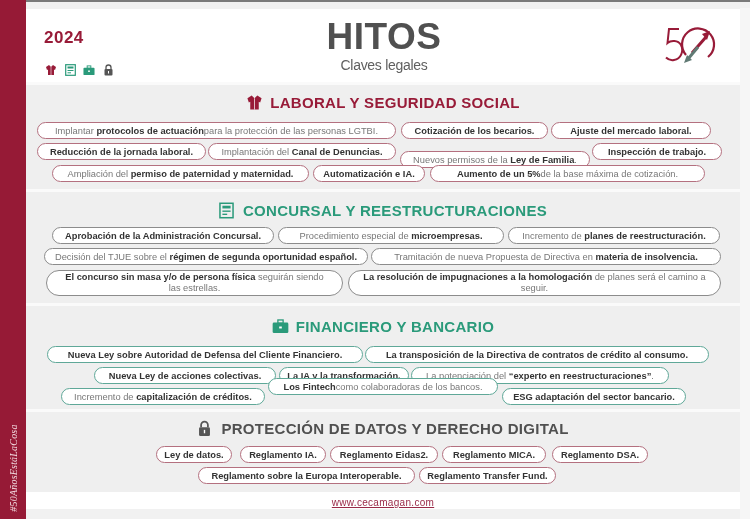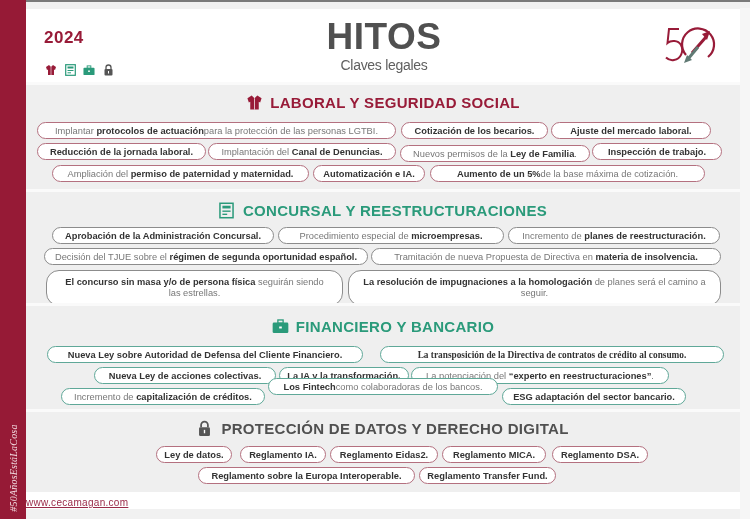--- a/index.html
+++ b/index.html
@@ -18,23 +18,23 @@
   .subtitle { position: absolute; left: 240px; top: 48px; width: 236px; text-align: center; font-size: 14px; color: #606060; letter-spacing: -0.3px; }
   .logo { position: absolute; left: 636px; top: 12px; width: 56px; height: 48px; }
 
   .section { position: absolute; left: 26px; width: 714px; background: #efefef; border-top: 3px solid #fafafa; }
   .sec-title { position: absolute; left: 0; width: 714px; text-align: center; font-size: 15px; font-weight: bold; letter-spacing: 0.3px; display: flex; align-items: center; justify-content: center; gap: 7px; }
   .sec-title .ico { display: inline-flex; width: 17px; height: 17px; }
   .pill { position: absolute; height: 17px; border: 1.3px solid #b4707f; border-radius: 9px; background: #ffffff; font-size: 9.3px; color: #777; display: flex; align-items: center; justify-content: center; white-space: nowrap; padding: 0 6px; overflow: hidden; }
   .pill b { color: #333; font-weight: bold; }
   .pill.dark { color: #333; font-weight: bold; }
   .pill.green { border-color: #5fa898; }
-  .pill.tall { height: 26px; border-radius: 13px; white-space: normal; text-align: center; line-height: 11px; padding: 17px 14px; }
+  .pill.tall { height: 26px; border-radius: 13px; white-space: normal; text-align: center; line-height: 11px; padding: 7px 14px; }
   .pill.teal { border-color: #8c8c8c; }
-  .footer { position: absolute; left: 26px; top: 492px; width: 714px; height: 17px; background: #ffffff; }
+  .footer { position: absolute; left: 26px; top: 492px; width: 714px; height: 17px; background: #ffffff; text-align: center; }
   .footer a { font-size: 10px; color: #9a2a48; text-decoration: underline; line-height: 17px; letter-spacing: 0.3px; }
   .bottomgap { position: absolute; left: 26px; top: 509px; width: 714px; height: 10px; background: #f1f1f1; }
 </style>
 </head>
 <body>
 
 <div class="page">
   <div class="topline"></div>
   <div class="sidebar">
     <div class="sidebar-tag">#50AñosEstáLaCosa</div>
@@ -101,21 +101,21 @@
     <div class="pill dark" style="left:375px;top:37px;width:147px;">
         <span>Cotización de los becarios.</span>
       </div>
     <div class="pill dark" style="left:525px;top:37px;width:160px;">
         <span>Ajuste del mercado laboral.</span>
       </div>
     <div class="pill dark" style="left:11px;top:58px;width:169px;">
         <span>Reducción de la jornada laboral.</span>
       </div>
     <div class="pill" style="left:182px;top:58px;width:188px;"><span>Implantación del </span>&nbsp;<b>Canal de Denuncias.</b></div>
-    <div class="pill" style="left:374px;top:60px;width:190px;text-align:center;"><span>Nuevos permisos de la </span>&nbsp;<b>Ley de Familia</b><span>.</span></div>
+    <div class="pill" style="left:374px;top:66px;width:190px;text-align:center;"><span>Nuevos permisos de la </span>&nbsp;<b>Ley de Familia</b><span>.</span></div>
     <div class="pill dark" style="left:566px;top:58px;width:130px;">
         <span>Inspección de trabajo.</span>
       </div>
     <div class="pill" style="left:26px;top:80px;width:257px;"><span>Ampliación del </span>&nbsp;<b>permiso de paternidad y maternidad.</b></div>
     <div class="pill dark" style="left:287px;top:80px;width:112px;">
         <span>Automatización e IA.</span>
       </div>
     <div class="pill" style="left:404px;top:80px;width:275px;">
         <b>Aumento de un 5%</b>
         <span> de la base máxima de cotización.</span>
@@ -156,21 +156,21 @@
             <rect x="4.5" y="0.5" width="4" height="2.5" fill="none" stroke="#2a9a7a"></rect>
             <rect x="0.5" y="2.5" width="12" height="8" rx="1" fill="#2a9a7a"></rect>
             <rect x="5.5" y="5.5" width="2" height="1.5" fill="#fff"></rect>
           </svg>
       </span>
       <span>FINANCIERO Y BANCARIO</span>
     </div>
     <div class="pill dark green" style="left:21px;top:40px;width:316px;">
         <span>Nueva Ley sobre Autoridad de Defensa del Cliente Financiero.</span>
       </div>
-    <div class="pill dark green" style="left:354px;top:40px;width:344px;font-family:Liberation Serif, serif;">
+    <div class="pill dark green" style="left:339px;top:40px;width:344px;">
         <span>La transposición de la Directiva de contratos de crédito al consumo.</span>
       </div>
     <div class="pill dark green" style="left:68px;top:61px;width:182px;">
         <span>Nueva Ley de acciones colectivas.</span>
       </div>
     <div class="pill dark green" style="left:253px;top:61px;width:130px;">
         <span>La IA y la transformación.</span>
       </div>
     <div class="pill green" style="left:385px;top:61px;width:258px;"><span>La potenciación del </span>&nbsp;<b>“experto en reestructuraciones”</b><span>.</span></div>
     <div class="pill green" style="left:35px;top:82px;width:204px;"><span>Incremento de </span>&nbsp;<b>capitalización de créditos.</b></div>

